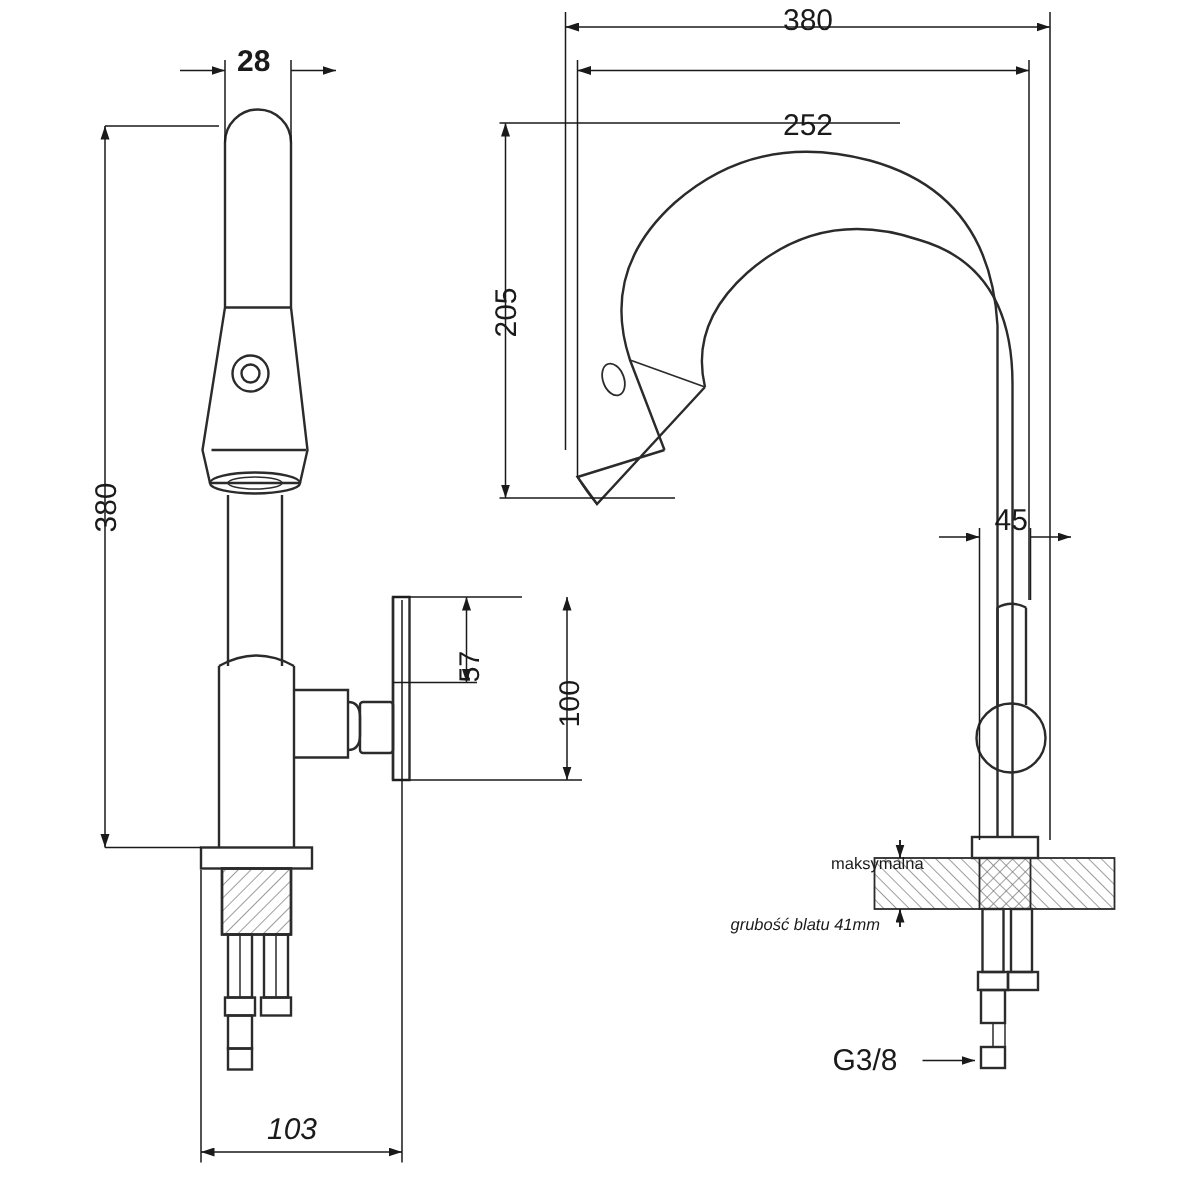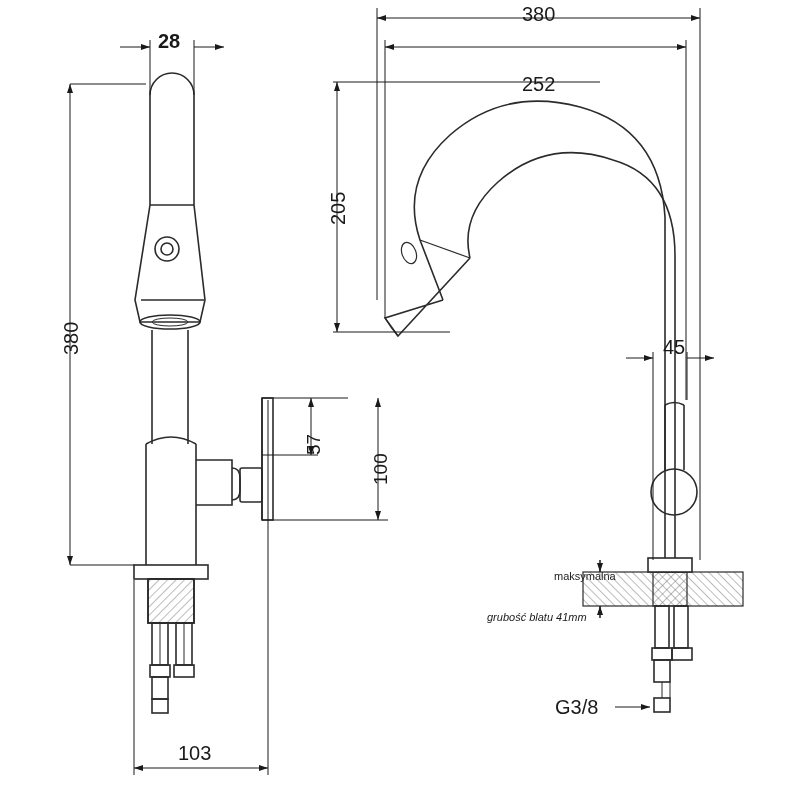--- a/index.html
+++ b/index.html
@@ -174,21 +174,21 @@
       <line x1="600" y1="618" x2="600" y2="606" marker-end="url(#arrF)"></line>
 
       <line x1="615" y1="707" x2="650" y2="707" marker-end="url(#arrF)"></line>
     </g>
   </svg>
 
   <div class="dim-label big" style="left:158px; top:30px;font-weight:bold;">28</div>
 
   <div class="dim-label big rot90" style="left:60px; top:355px;">380</div>
 
-  <div class="dim-label big" style="left:178px; top:742px;">103</div>
+  <div class="dim-label big" style="left:178px; top:742px;font-style:italic;">103</div>
 
   <div class="dim-label big" style="left:522px; top:3px;">380</div>
 
   <div class="dim-label big" style="left:522px; top:33px;margin-top:40px;">252</div>
 
   <div class="dim-label big rot90" style="left:327px; top:225px;">205</div>
 
   <div class="dim-label big" style="left:663px; top:336px;text-align:center;">45</div>
 
   <div class="dim-label mid rot90" style="left:303px; top:455px;">57</div>

